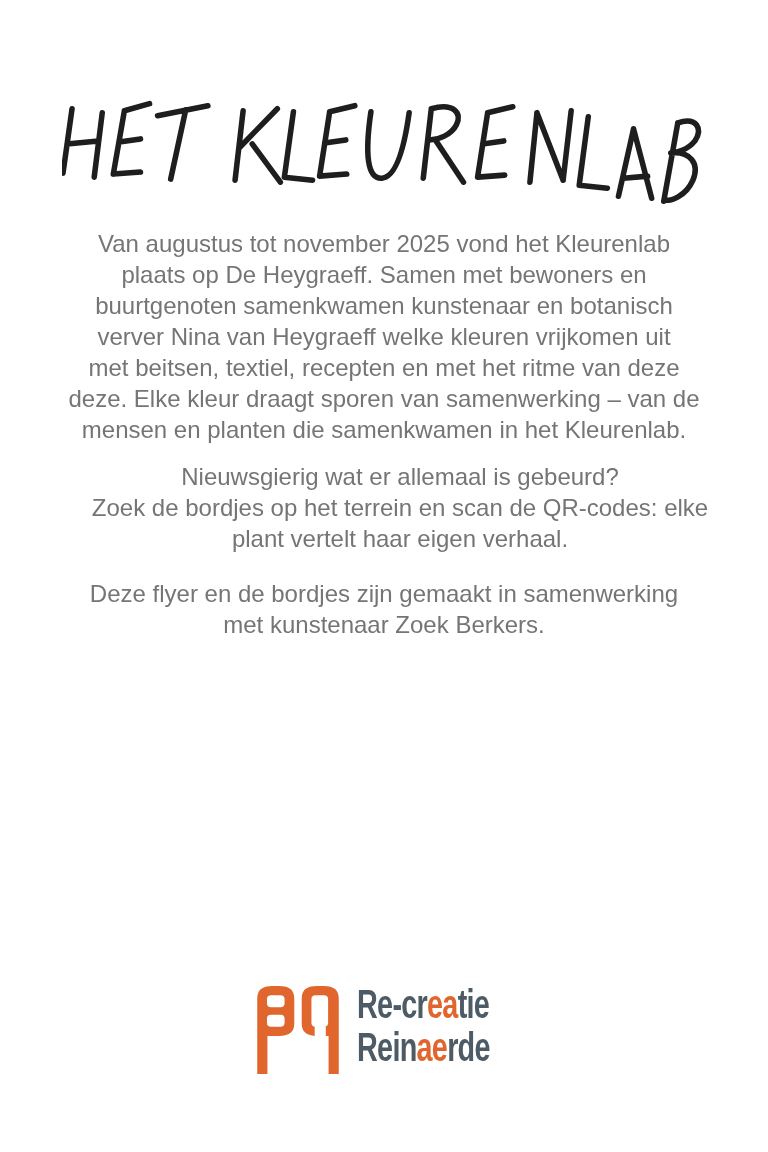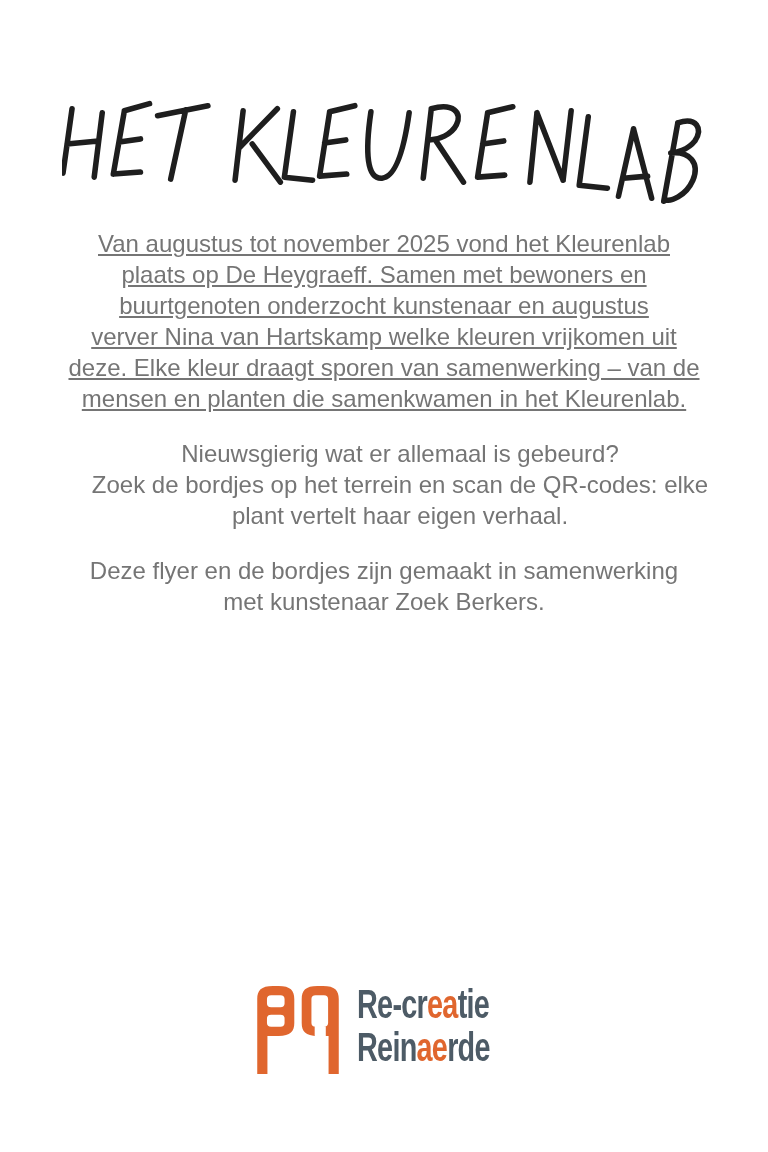--- a/index.html
+++ b/index.html
@@ -35,21 +35,21 @@
   .body-copy {
     position: absolute;
     left: 0;
     top: 228px;
     width: 768px;
     color: var(--body-text);
     font-size: 24px;
     line-height: 31px;
     text-align: center;
   }
-  .paragraph-1 { margin-bottom: 24px; text-decoration: underline; }
+  .paragraph-1 { margin-bottom: 16px; }
   .paragraph-2 { margin-bottom: 24px; padding-left: 32px; }
   .body-line { white-space: nowrap; }
   .logo-group {
     position: absolute;
     left: 257px;
     top: 986px;
     width: 300px;
     height: 92px;
   }
   .logo-mark {
@@ -110,22 +110,23 @@
 
       <path d="M612,22 L598,100 M612,22 C631,16 637,28 629,40 C622,49 610,52 605,52 M605,52 C624,50 634,62 627,79 C620,95 604,101 599,98"></path>
     </g>
   </svg>
 </div>
 
 <div class="body-copy">
   <div class="paragraph-1">
     <div class="body-line">Van augustus tot november 2025 vond het Kleurenlab</div>
     <div class="body-line">plaats op De Heygraeff. Samen met bewoners en</div>
-    <div class="body-line">buurtgenoten onderzocht kunstenaar en augustus</div>
-    <div class="body-line">verver Nina van Hartskamp welke kleuren vrijkomen uit</div>
+    <div class="body-line">buurtgenoten samenkwamen kunstenaar en botanisch</div>
+    <div class="body-line">verver Nina van Heygraeff welke kleuren vrijkomen uit</div>
+    <div class="body-line">met beitsen, textiel, recepten en met het ritme van deze</div>
     <div class="body-line">deze. Elke kleur draagt sporen van samenwerking – van de</div>
     <div class="body-line">mensen en planten die samenkwamen in het Kleurenlab.</div>
   </div>
   <div class="paragraph-2">
     <div class="body-line">Nieuwsgierig wat er allemaal is gebeurd?</div>
     <div class="body-line">Zoek de bordjes op het terrein en scan de QR-codes: elke</div>
     <div class="body-line">plant vertelt haar eigen verhaal.</div>
   </div>
   <div class="paragraph-3">
     <div class="body-line">Deze flyer en de bordjes zijn gemaakt in samenwerking</div>

